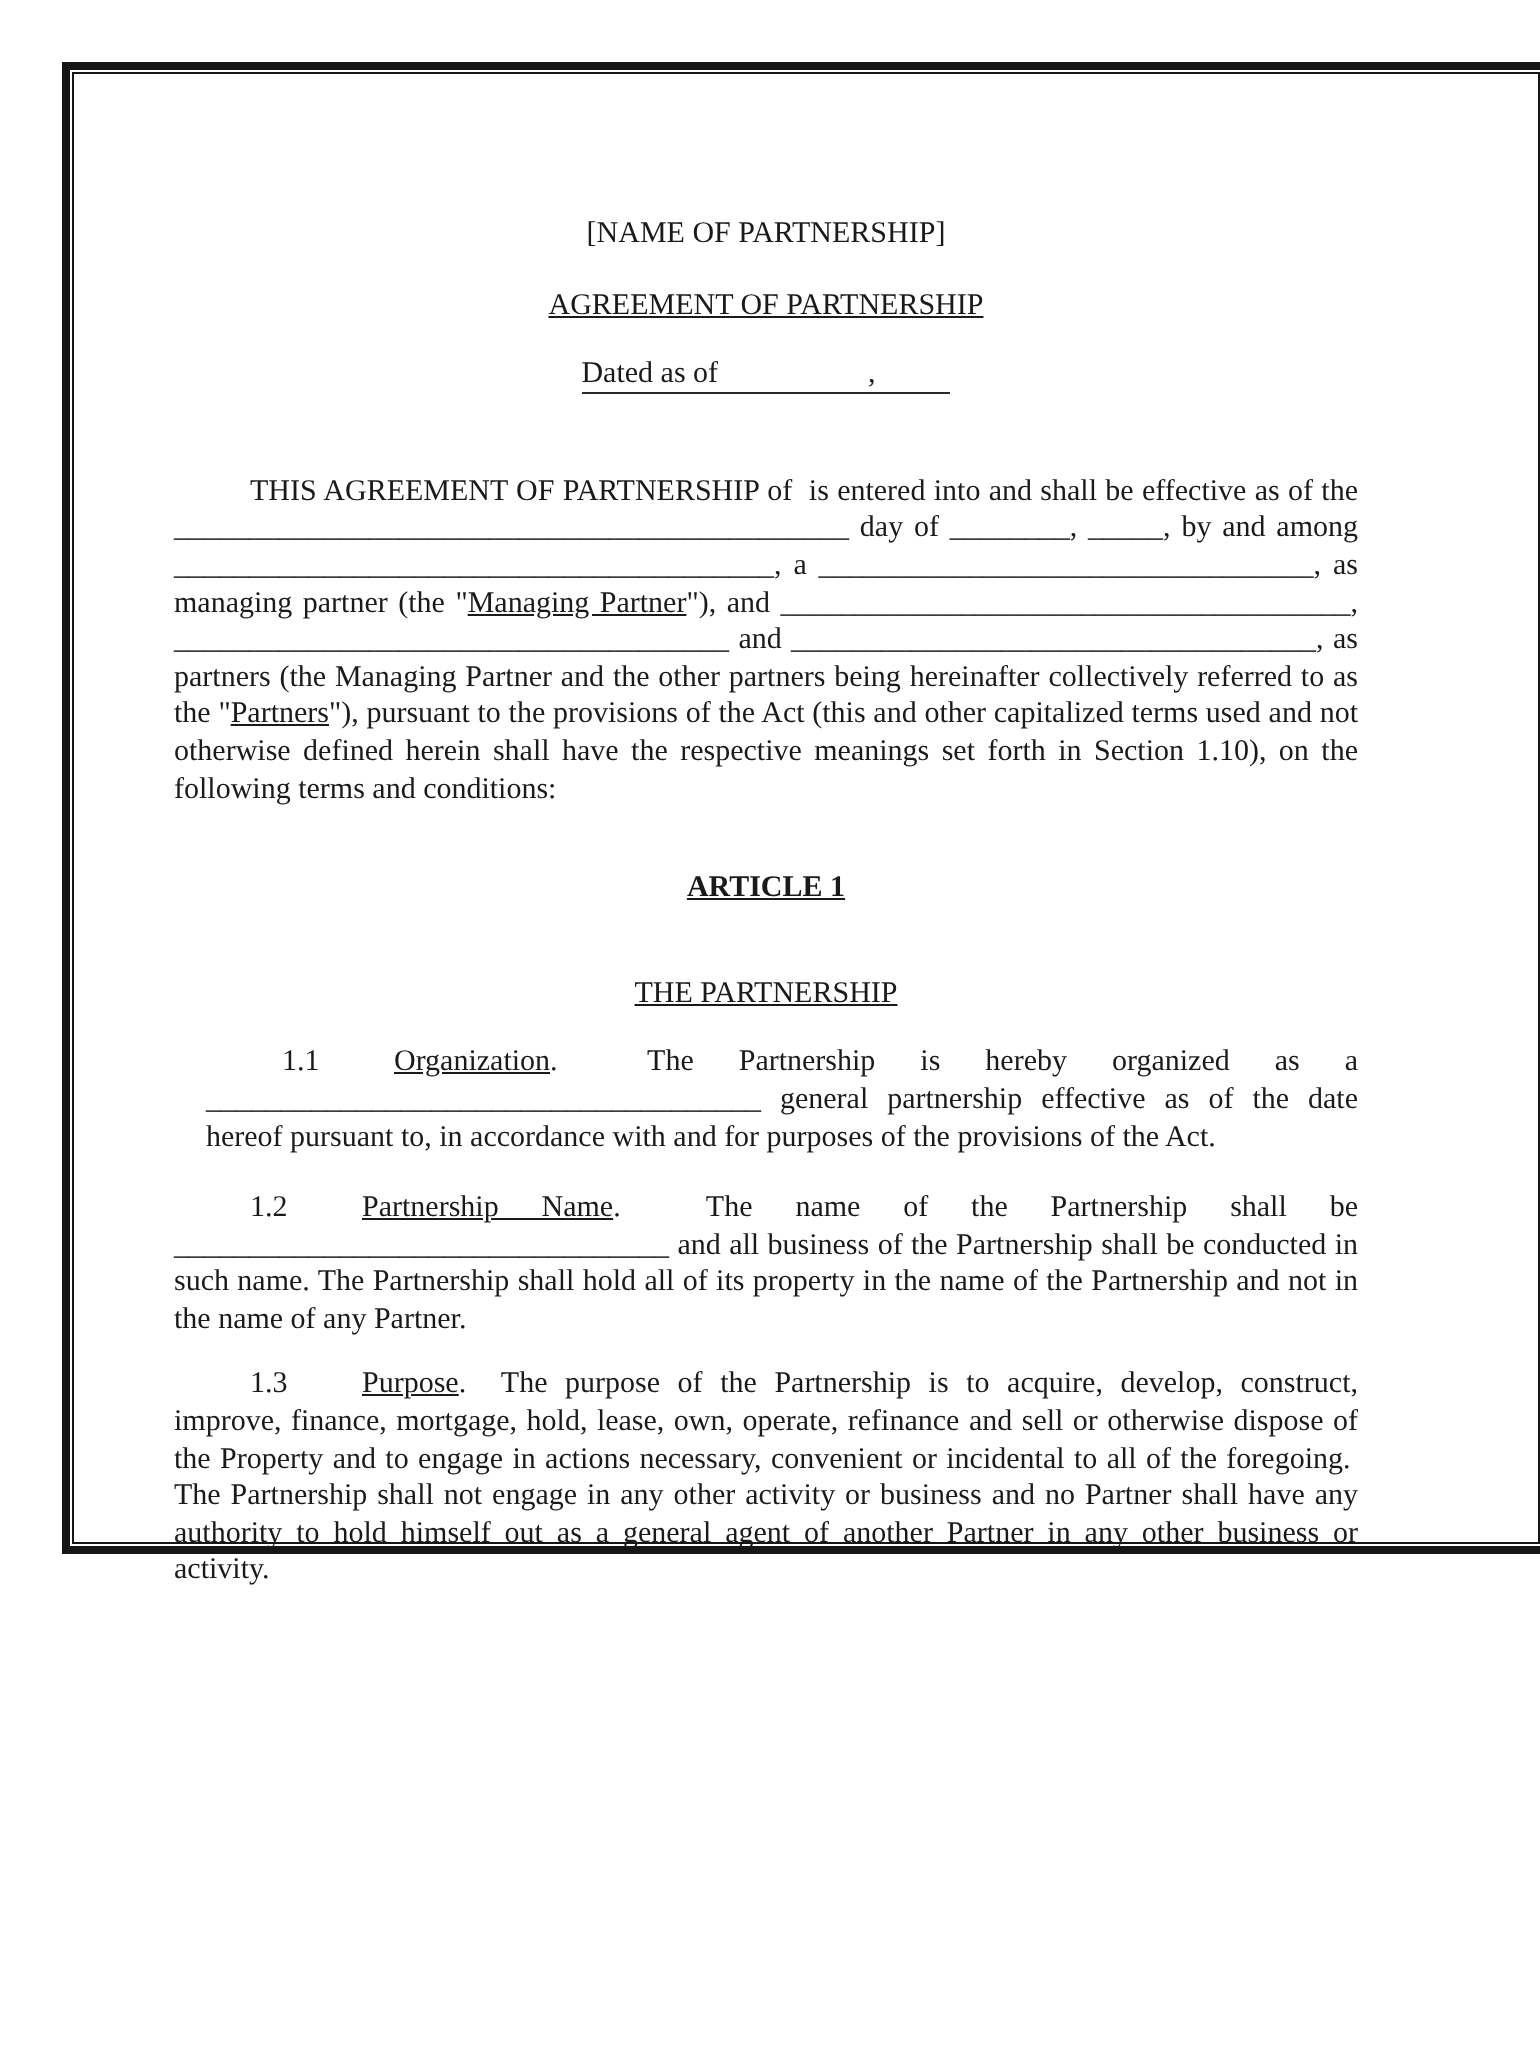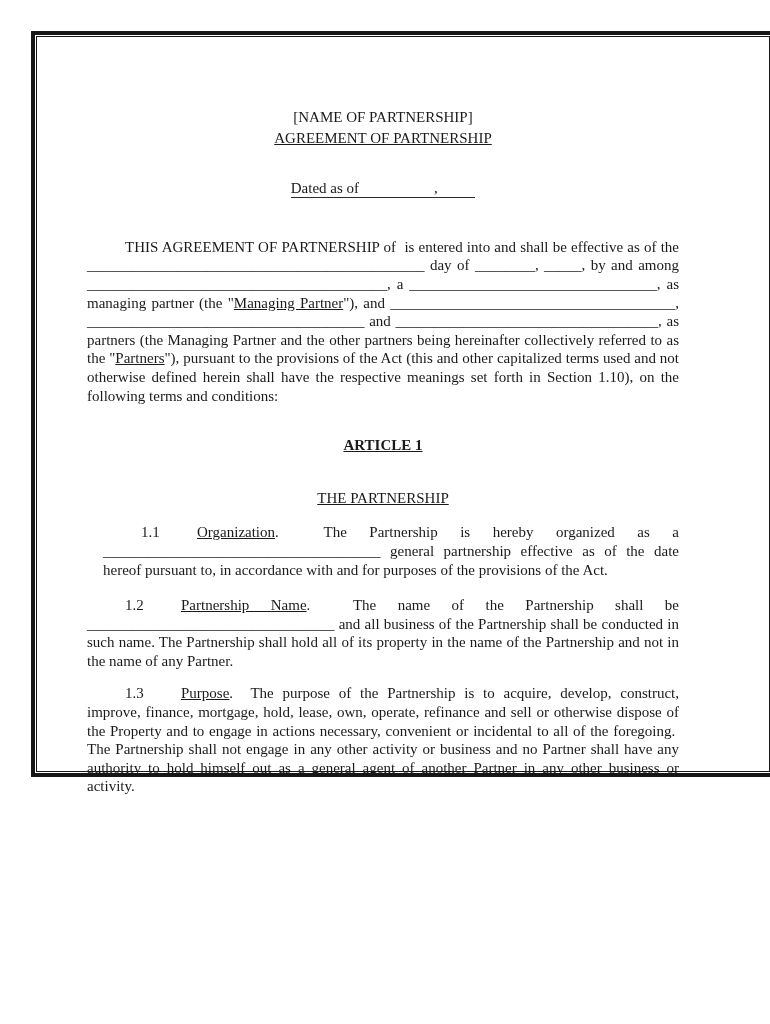--- a/index.html
+++ b/index.html
@@ -41,22 +41,22 @@
   .u { text-decoration: underline; }
   .dated {
     border-bottom: 1px solid #2a2a2a;
     padding-bottom: 1px;
   }
   .num {
     display: inline-block;
     width: 56px;
     text-indent: 0;
   }
-  .mt-title  { margin-top: 2px; }
-  .mt-dated  { margin-top: 32px; }
+  .mt-title  { margin-top: 17px; }
+  .mt-dated  { margin-top: 16px; }
   .mt-intro  { margin-top: 40px; }
   .mt-article{ margin-top: 31px; font-weight: bold; }
   .mt-sub    { margin-top: 34px; }
   .mt-s1     { margin-top: 16px; margin-left: 16px; }
   .mt-s2     { margin-top: 17px; }
   .mt-s3     { margin-top: 14px; }
   .footer {
     position: absolute;
     left: 87px;
     width: 592px;

